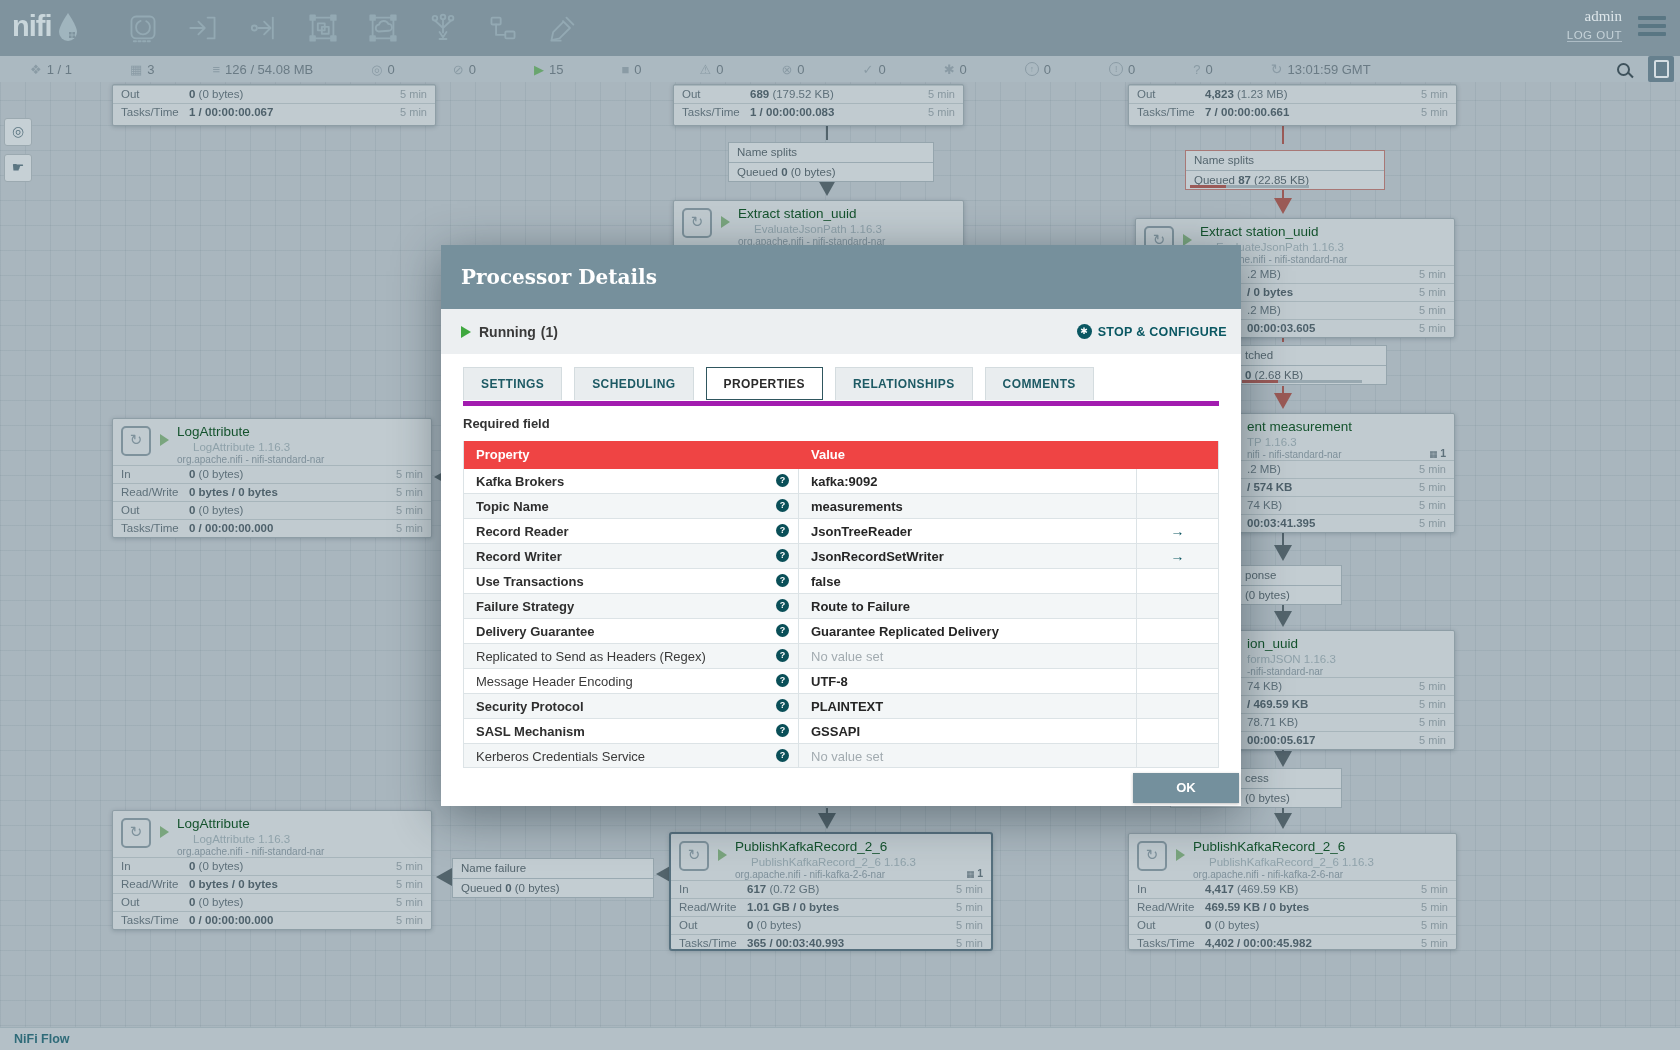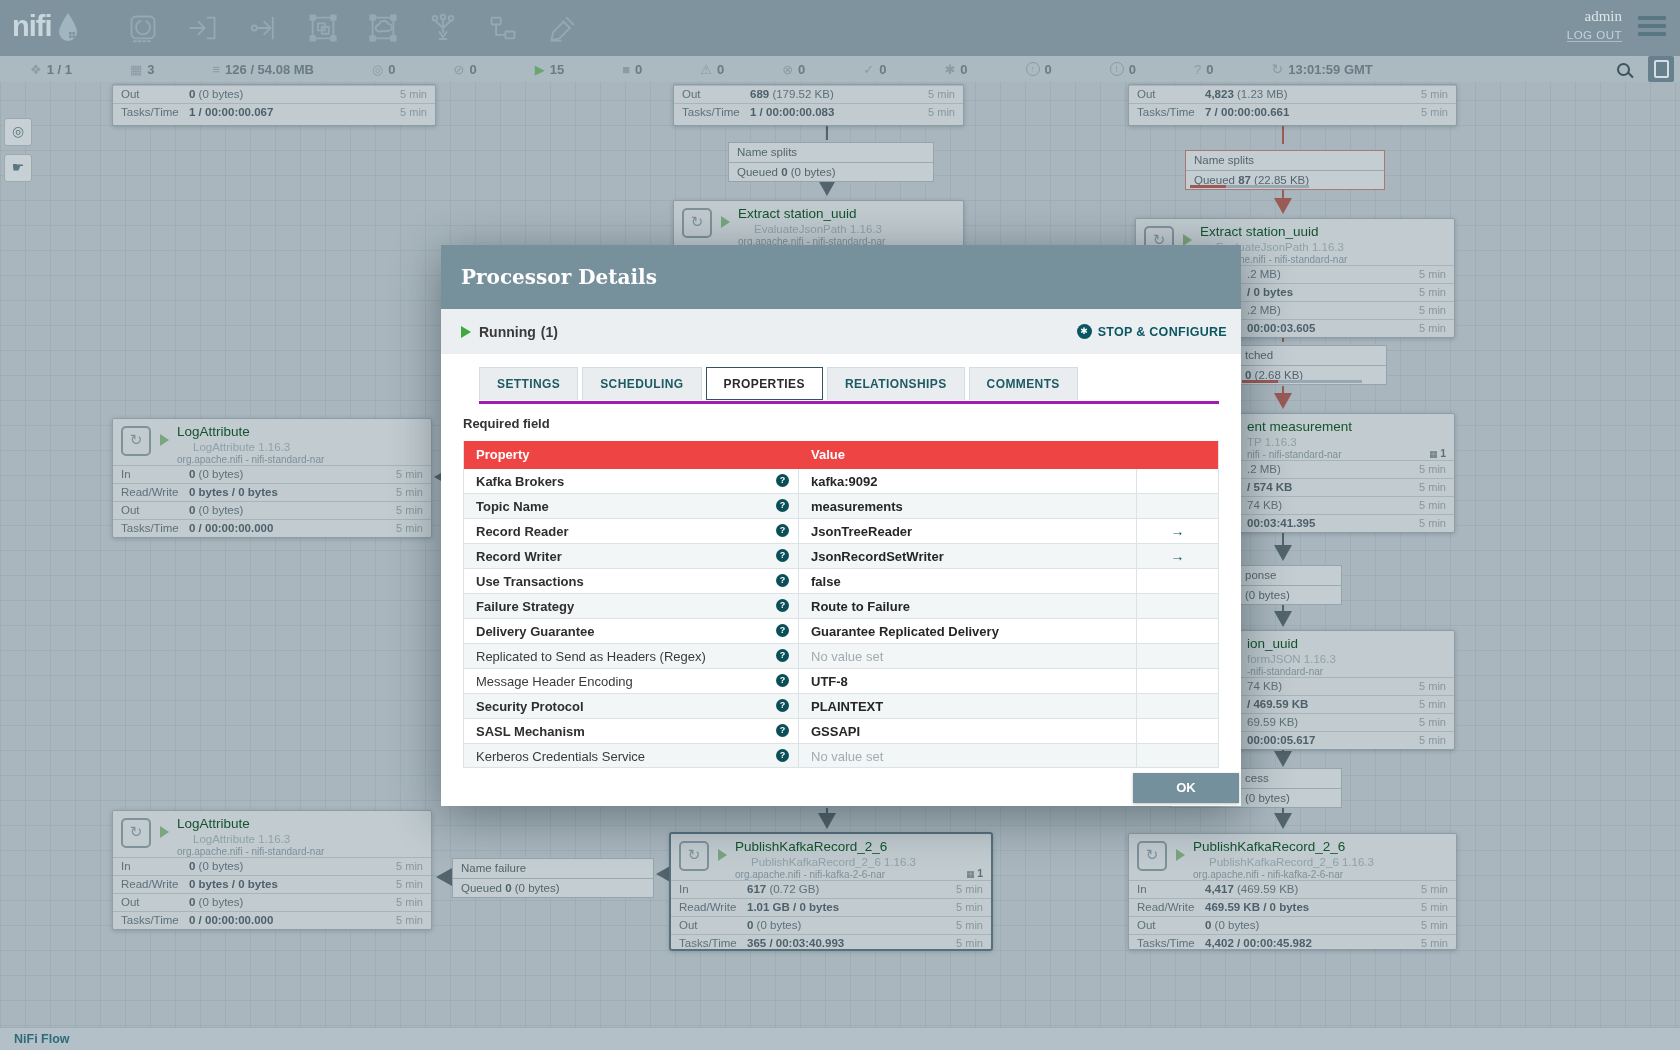--- a/index.html
+++ b/index.html
@@ -53,41 +53,41 @@
   .admin{font-size:15px;color:#DDE6EA;font-family:"Liberation Serif",serif;}
   .logout{font-size:11.5px;color:#C5D2D8;letter-spacing:.5px;margin-top:4px;border-bottom:1px solid rgba(220,230,235,.5);display:inline-block;cursor:pointer;}
   .burger{position:absolute;right:14px;top:16px;width:28px;cursor:pointer;}
   .burger div{height:4px;background:#597683;margin-bottom:4px;border-radius:1px;}
   
   .status-bar{position:absolute;left:0;top:56px;right:0;height:26px;background:#ABB9C1;z-index:5;display:flex;align-items:center;padding-left:30px;column-gap:58px;box-sizing:border-box;}
   .sb-item{display:inline-flex;align-items:center;white-space:nowrap;}
   .sb-ico{font-size:13px;color:#8A9BA5;margin-right:5px;}
   .sb-ico.green{color:#69A56E;}
   .sb-ico.ring{border:1px solid #8A9BA5;border-radius:50%;width:12px;height:12px;line-height:12px;text-align:center;font-size:8.5px;}
-  .sb-val{font-size:13px;font-weight:bold;color:#6A7B85;}
+  .sb-val{font-size:13px;font-weight:normal;color:#6A7B85;}
   .sb-time{display:inline-flex;align-items:center;}
   .sb-time .sb-ico{font-size:14px;}
   .sb-right{margin-left:auto;display:flex;align-items:center;height:100%;}
   .mag{width:9px;height:9px;border:2px solid #3E525C;border-radius:50%;display:inline-block;position:relative;margin-right:18px;cursor:pointer;}
   .mag::after{content:"";position:absolute;width:7px;height:2px;background:#3E525C;transform:rotate(45deg);right:-6px;bottom:-2px;}
   .panelbtn{width:26px;height:26px;background:#66808E;border-radius:2px;display:flex;align-items:center;justify-content:center;margin-right:6px;cursor:pointer;}
   .panelbtn div{width:11px;height:14px;border:2px solid #D5DEE3;border-radius:2px;}
   
   .modal{position:absolute;left:441px;top:245px;width:800px;height:561px;background:#fff;z-index:20;box-shadow:0 10px 45px rgba(20,35,45,.45);}
   .m-head{height:64px;background:#76909C;display:flex;align-items:center;}
   .m-title{padding-left:20px;font-family:"DejaVu Serif","Liberation Serif",serif;font-weight:bold;font-size:20px;color:#fff;}
   .m-status{height:45px;background:#ECEFF1;display:flex;align-items:center;padding:0 14px 0 20px;}
   .dlg-play{width:0;height:0;border-left:10px solid #3FA83F;border-top:6px solid transparent;border-bottom:6px solid transparent;margin-right:8px;}
   .run-lbl{font-size:14px;font-weight:bold;color:#3A3A3A;}
   .run-cnt{font-size:14px;font-weight:bold;color:#3A3A3A;margin-left:5px;}
   .m-action{margin-left:auto;display:flex;align-items:center;cursor:pointer;}
   .gear{width:15px;height:15px;border-radius:50%;background:#0A5762;color:#fff;font-size:9px;line-height:15px;text-align:center;margin-right:6px;}
   .m-action span.txt{font-size:12.5px;font-weight:bold;color:#0A5762;letter-spacing:.3px;}
   .m-body{position:absolute;top:109px;left:0;right:0;bottom:0;background:#fff;}
-  .tabs{position:absolute;left:22px;right:22px;top:13px;height:34px;border-bottom:3px solid #a21caf;display:flex;column-gap:4px;margin-left:16px;}
+  .tabs{position:absolute;left:22px;right:22px;top:13px;height:34px;border-bottom:5px solid #a21caf;display:flex;column-gap:12px;}
   .tab{height:33px;line-height:33px;padding:0 17px;font-size:12px;font-weight:bold;letter-spacing:.4px;color:#1D5A64;background:#E9EDEF;border:1px solid #D4DCDF;border-bottom:none;box-sizing:border-box;cursor:pointer;}
   .tab.active{background:#fff;border:1px solid #2F565E;color:#2B2B2B;}
   .req-note{position:absolute;left:22px;top:62px;font-size:13px;font-weight:bold;color:#333;}
   .ptable{position:absolute;left:22px;right:22px;top:87px;border:1px solid #DCE3E6;border-top:none;}
   .phead{height:28px;background:#ef4444;display:flex;}
   .phead div{line-height:28px;color:#fff;font-size:13px;font-weight:bold;}
   .ph-p{width:335px;padding-left:12px;box-sizing:border-box;}
   .ph-v{padding-left:12px;}
   .prows{height:298px;overflow:hidden;}
   .prow{display:flex;height:24px;border-bottom:1px solid #DCE3E6;background:#fff;}
@@ -355,21 +355,21 @@
     <div>
         <div class="srow">
     <span class="fv">74 KB)</span>
     <span class="sp">5 min</span>
   </div>
         <div class="srow">
     <span class="fv fb">/ 469.59 KB</span>
     <span class="sp">5 min</span>
   </div>
         <div class="srow">
-    <span class="fv">69.59 KB)</span>
+    <span class="fv">78.71 KB)</span>
     <span class="sp">5 min</span>
   </div>
         <div class="srow">
     <span class="fv fb">00:00:05.617</span>
     <span class="sp">5 min</span>
   </div>
       </div>
   </div>
 
   <div class="proc sel" style="left:670px;top:833px;width:320px;height:115px">

